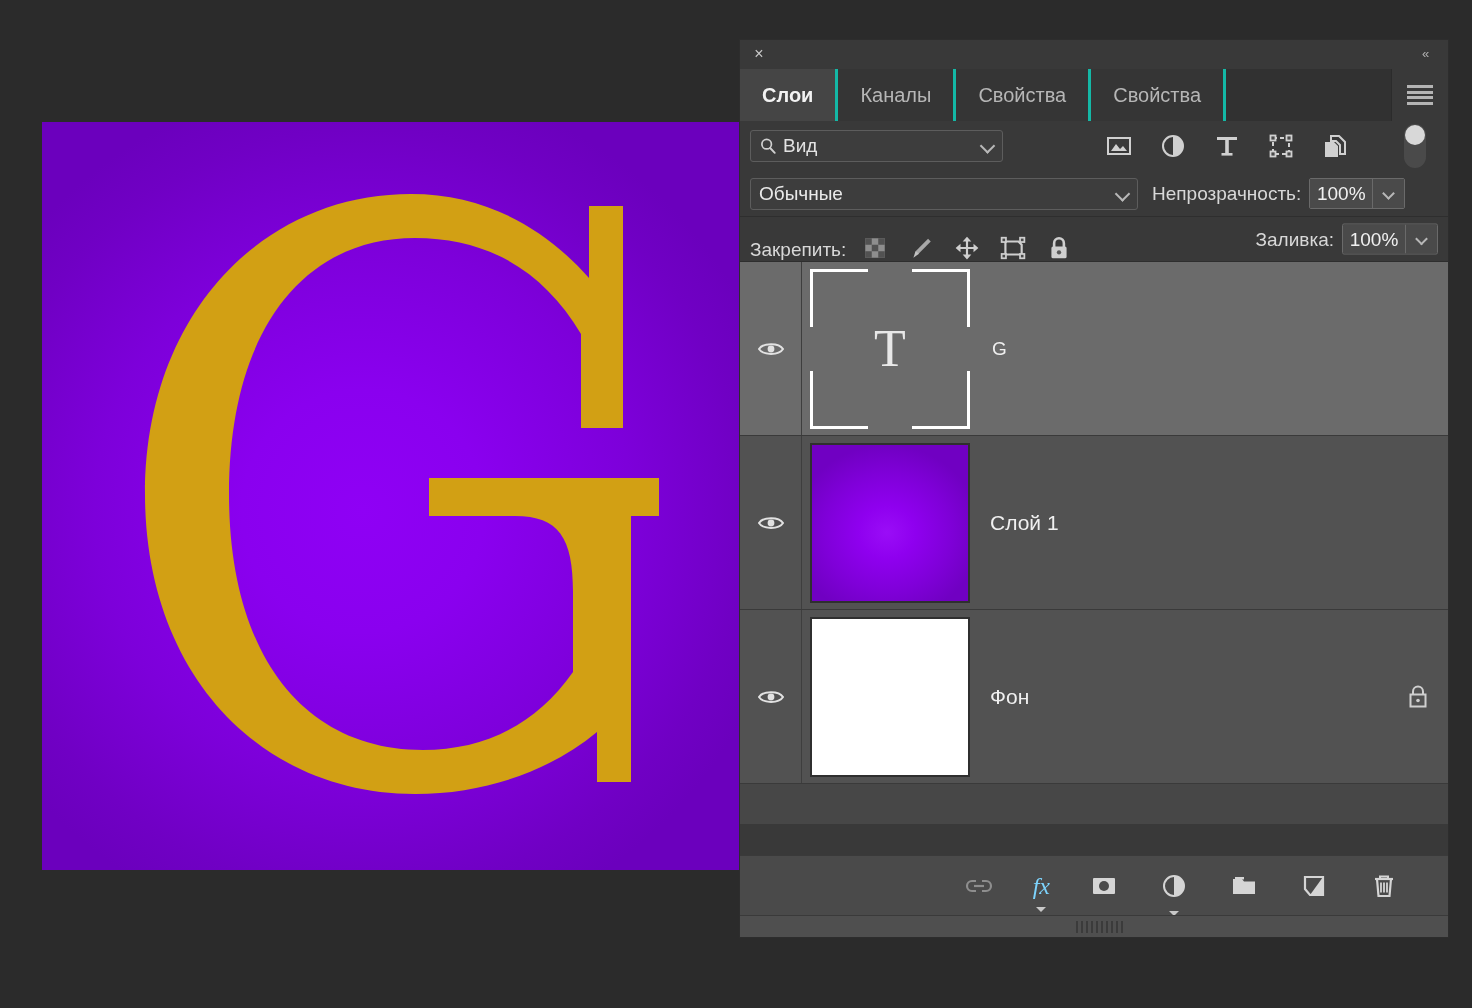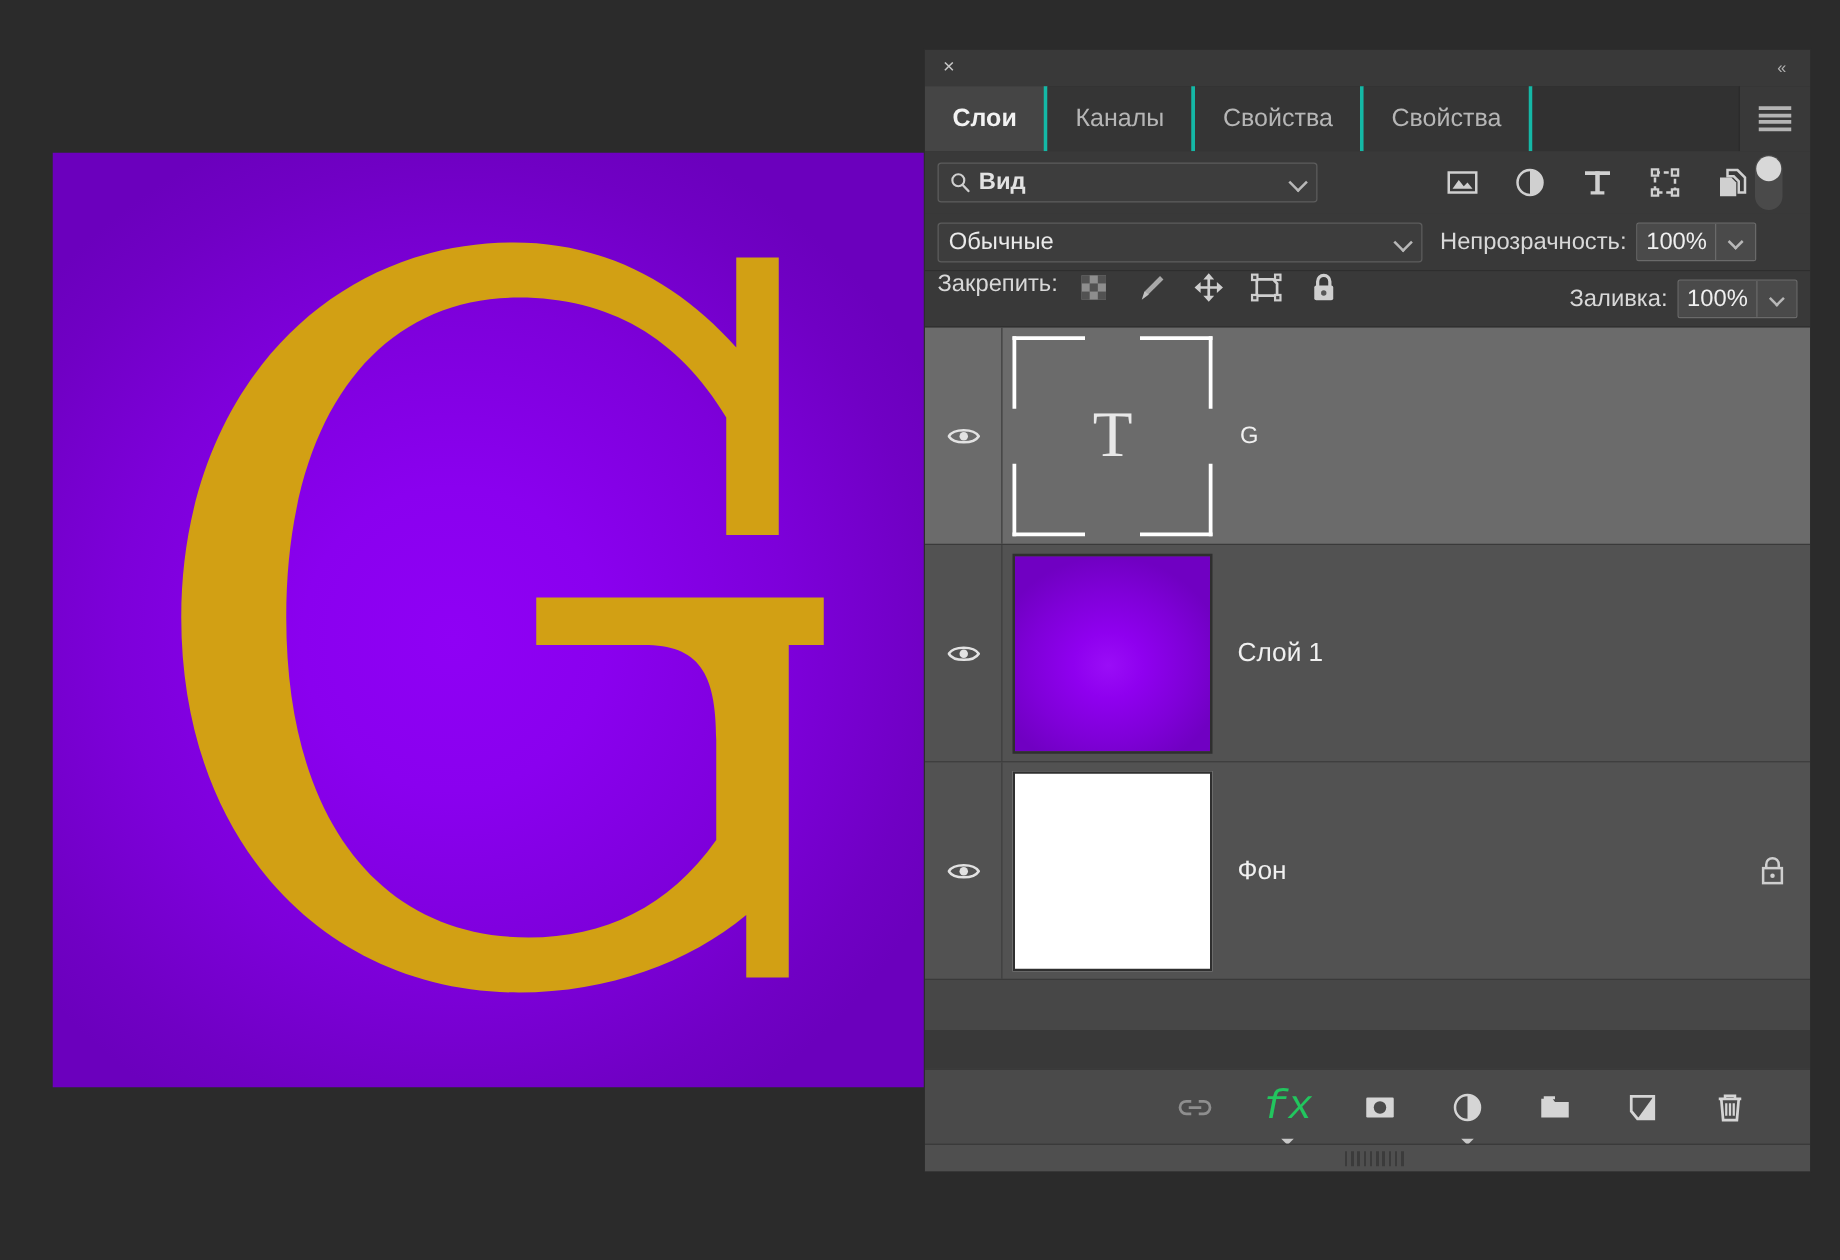--- a/index.html
+++ b/index.html
@@ -90,27 +90,26 @@
 
   
   #filter-row {
     position: relative; height: 50px;
     background: #393939;
     display: flex; align-items: center;
     padding: 0 10px;
   }
   #filter-select {
     position: relative;
-    width: 304px; height: 32px;
+    width: 253px; height: 32px;
     background: #3d3d3d;
     border: 1px solid #5d5d5d; border-radius: 3px;
     display: flex; align-items: center;
     padding: 0 8px;
     cursor: pointer;
-    font-weight: bold;
   }
   #filter-select .magnifier { width: 18px; height: 18px; margin-right: 6px; flex: 0 0 18px; }
   #filter-label { color: #e2e2e2; font-size: 19px; }
   #filter-select .chev {
     position: absolute; right: 9px; top: 50%; transform: translateY(-50%);
   }
   .chevron {
     width: 11px; height: 11px;
     border-right: 2px solid #b8b8b8; border-bottom: 2px solid #b8b8b8;
     transform: rotate(45deg);
@@ -167,21 +166,21 @@
     width: 32px; background: #4a4a4a;
     border-left: 1px solid #6a6a6a;
     display: flex; align-items: center; justify-content: center;
     cursor: pointer;
   }
 
   
   #lock-row {
     position: relative; height: 45px;
     background: #393939;
-    display: flex; align-items: flex-start;
+    display: flex; align-items: flex-end;
     padding: 0 10px;
     border-bottom: 1px solid #2e2e2e;
   }
   #lock-text { color: #d8d8d8; font-size: 19px; margin-right: 16px; }
   #lock-icons { display: flex; align-items: center; gap: 20px; }
   .lockicon { width: 26px; height: 26px; cursor: pointer; display:block; }
   #fill-group { position: absolute; right: 10px; top: 50%; transform: translateY(-50%); display: flex; align-items: center; }
   #fill-label { color: #d8d8d8; font-size: 19px; }
 
   
@@ -255,24 +254,24 @@
   }
   .bicon { width: 32px; height: 32px; cursor: pointer; display:block; position: relative; }
   .bwrap { position: relative; display:flex; align-items:center; justify-content:center; }
   .bwrap .caret {
     position: absolute; left: 50%; bottom: -14px; transform: translateX(-50%);
     width: 0; height: 0;
     border-left: 5px solid transparent; border-right: 5px solid transparent;
     border-top: 5px solid #c8c8c8;
   }
   #fx-text {
-    color: #22c55e;
-    font-family: Liberation Mono, monospace;
+    color: #7dd3fc;
+    font-family: Liberation Serif, serif;
     font-style: italic;
-    font-size: 33px; line-height: 1;
+    font-size: 24px; line-height: 1;
     cursor: pointer;
   }
 
   
   #h-scroll {
     position: absolute; left: 0; bottom: 0;
     width: 100%; height: 22px;
     background: #4f4f4f;
     border-top: 1px solid #3a3a3a;
   }

